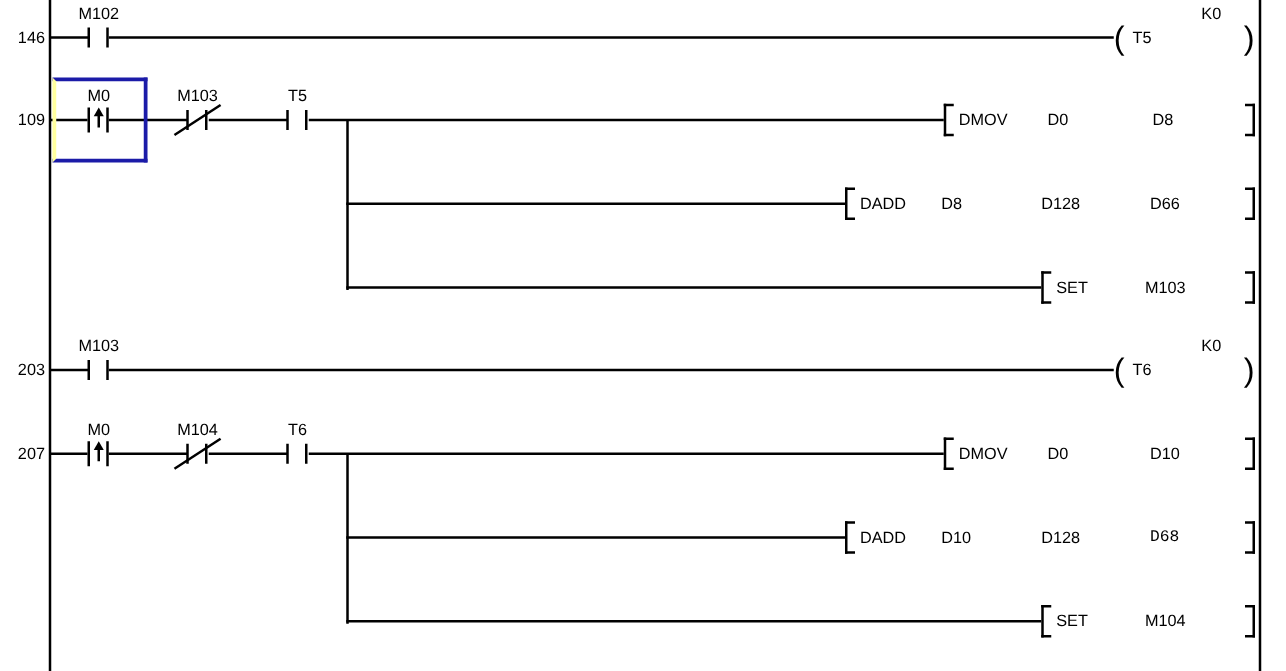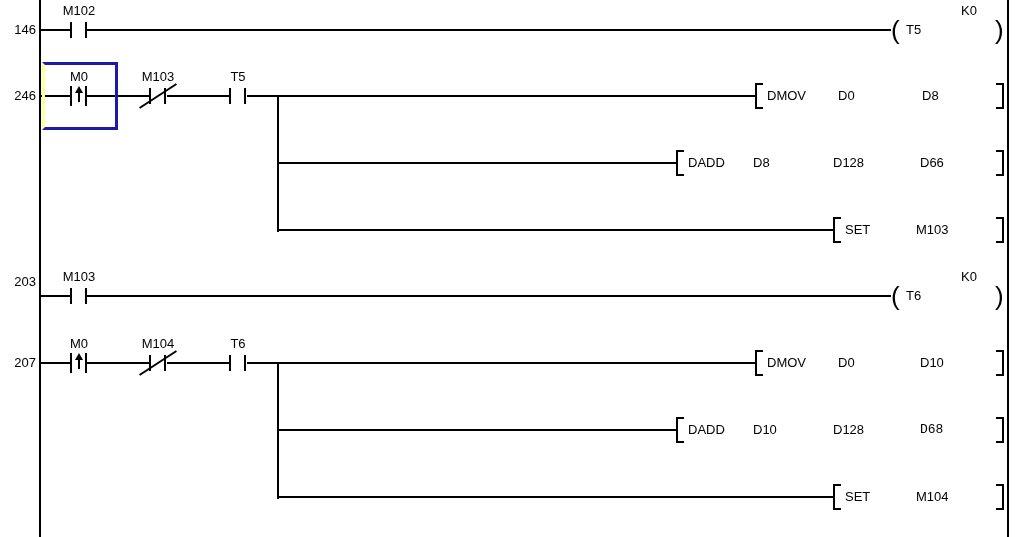--- a/index.html
+++ b/index.html
@@ -56,21 +56,21 @@
 
     <div class="clabel" style="left:969px;top:3px;">K0</div>
     <div class="coil" style="left:891px;top:16px;">
       <div class="paren" style="left:0;">(</div>
       <div class="coil-name">T5</div>
       <div class="paren" style="left:104px;">)</div>
     </div>
   </div>
 
   <div>
-    <div class="rung-num" style="top:88px;">246</div>
+    <div class="rung-num" style="top:88px;">109</div>
     <div class="wire" style="left:40px;top:95px;width:30px;"></div>
     <div class="wire" style="left:87px;top:95px;width:63px;"></div>
     <div class="wire" style="left:167px;top:95px;width:63px;"></div>
     <div class="wire" style="left:247px;top:95px;width:508px;"></div>
     <div class="vwire" style="left:277px;top:96px;height:136px;"></div>
     <div class="wire" style="left:277px;top:162px;width:399px;"></div>
     <div class="wire" style="left:277px;top:229px;width:556px;"></div>
 
     <div class="clabel" style="left:79px;top:69px;">M0</div>
     <div class="contact" style="left:70px;top:86px;">
@@ -112,21 +112,21 @@
 
     <div class="instr" style="left:833px;top:217px;width:171px;">
       <div class="lbrk"></div>
       <div class="itext" style="left:12px;">SET</div>
       <div class="itext" style="left:83px;">M103</div>
       <div class="rbrk"></div>
     </div>
   </div>
 
   <div>
-    <div class="rung-num" style="top:274px;">203</div>
+    <div class="rung-num" style="top:288px;">203</div>
     <div class="wire" style="left:40px;top:295px;width:31px;"></div>
     <div class="wire" style="left:87px;top:295px;width:804px;"></div>
 
     <div class="clabel" style="left:79px;top:269px;">M103</div>
     <div class="contact" style="left:70px;top:286px;">
       <div class="bar std" style="left:0;"></div>
       <div class="bar std" style="left:15px;"></div>
     </div>
 
     <div class="clabel" style="left:969px;top:269px;">K0</div>

